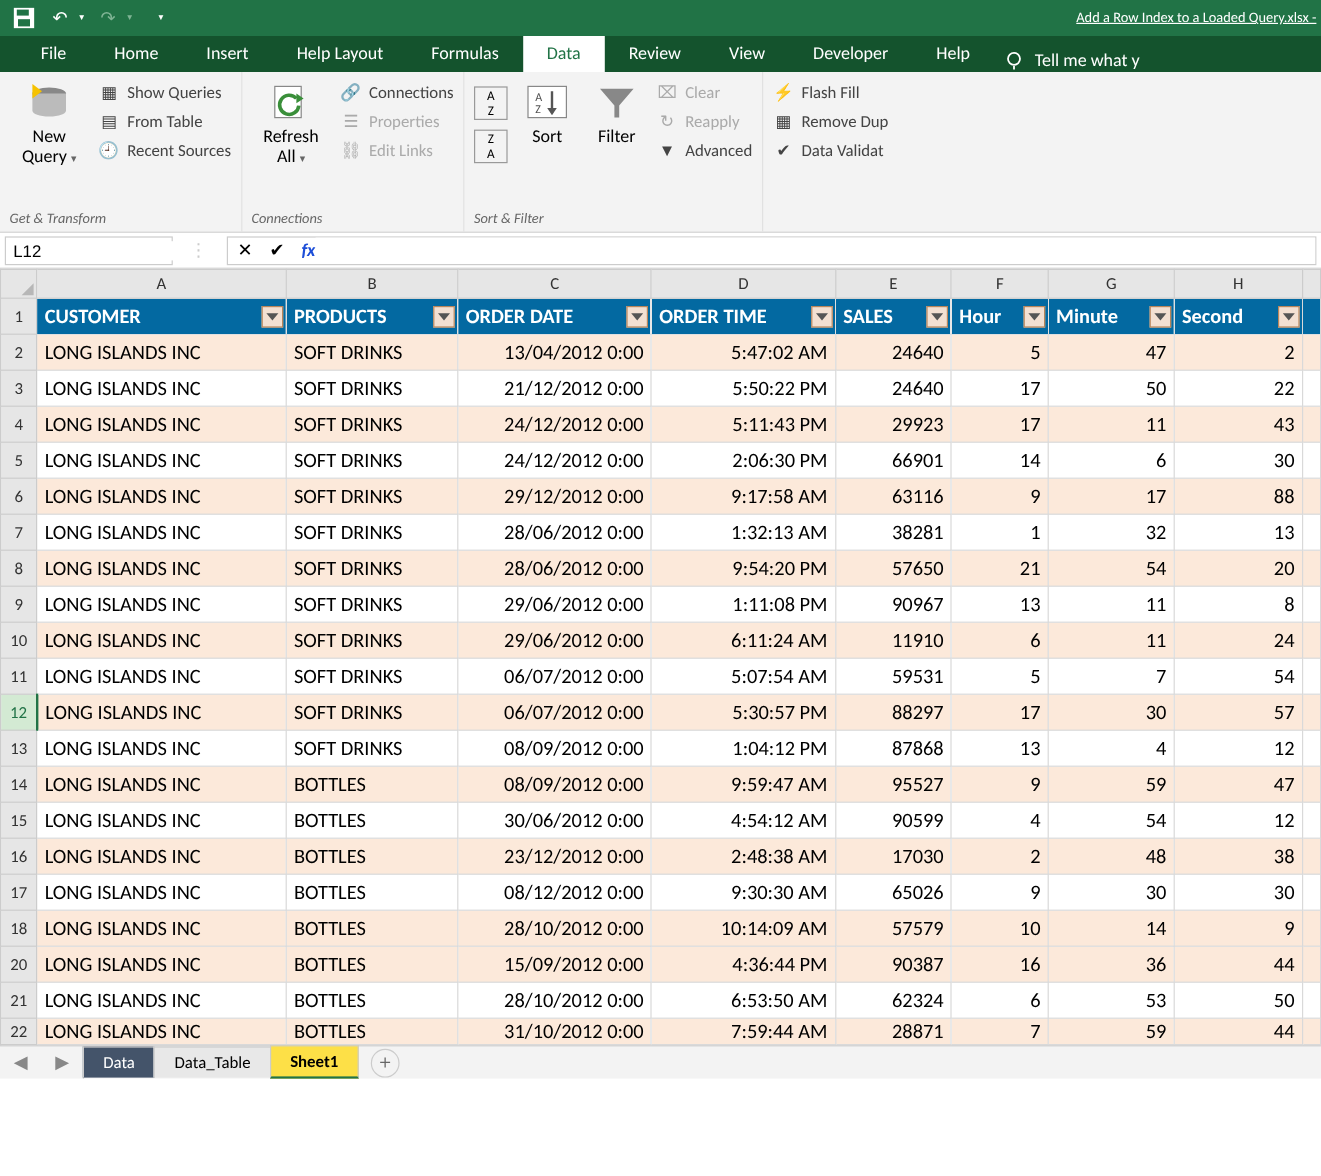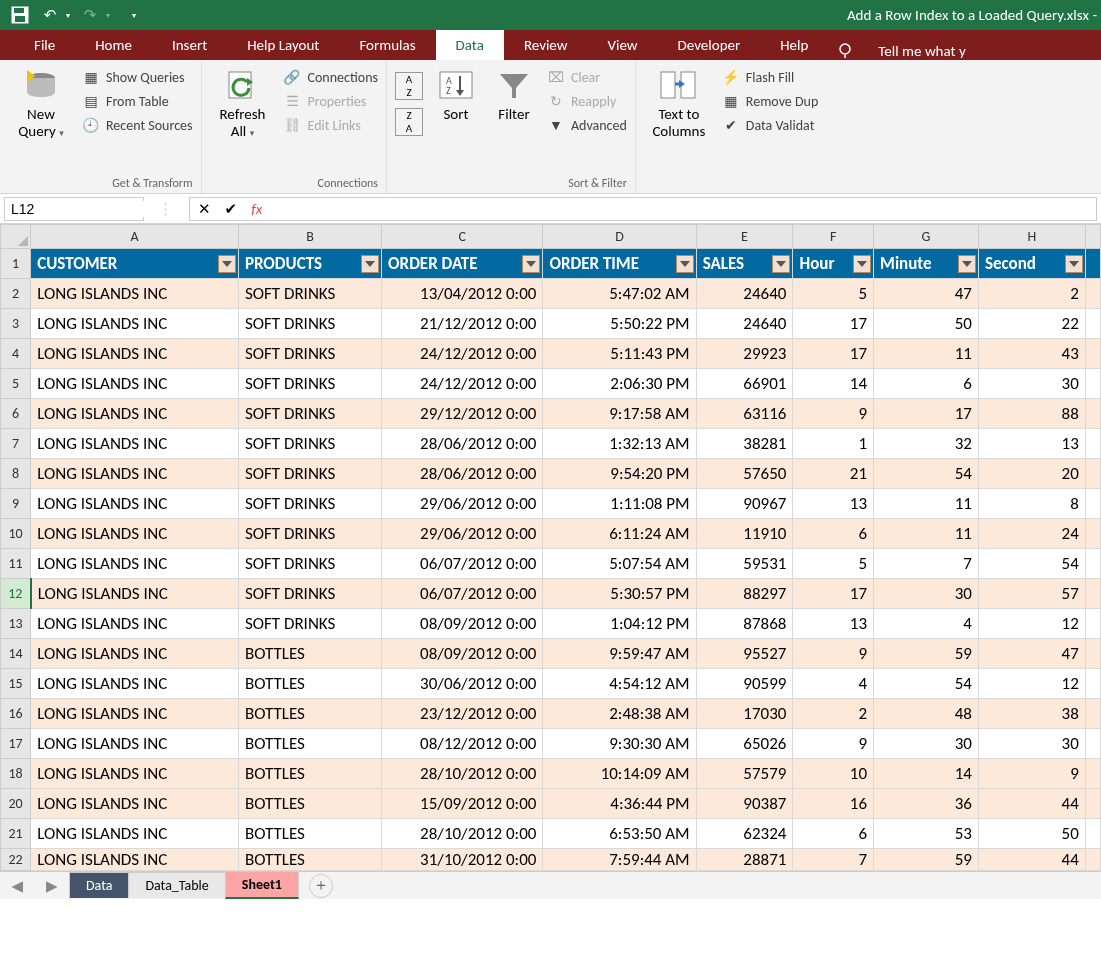--- a/index.html
+++ b/index.html
@@ -3,48 +3,48 @@
 <meta charset="utf-8">
 <style>
   * { box-sizing: border-box; margin: 0; padding: 0; }
   body { font-family: "Segoe UI", Calibri, sans-serif; font-size: 15px; background: #fff; overflow: hidden; width: 1101px; }
   
   
   .titlebar { background: #217346; height: 30px; display: flex; align-items: center; color: #fff; position: relative; }
   .qat { display: flex; align-items: center; gap: 10px; padding-left: 10px; }
   .qat-icon { width: 20px; height: 20px; display: inline-flex; align-items: center; justify-content: center; }
   .qat-caret { font-size: 8px; margin-left: -4px; }
-  .app-title { position: absolute; left: 50%; transform: translateX(-50%); left: auto; right: 10px; transform: none; font-size: 15px; color: #fff; white-space: nowrap; }
+  .app-title { position: absolute; left: 50%; transform: translateX(-50%); left: auto; right: 10px; transform: none; font-size: 12px; color: #fff; white-space: nowrap; text-decoration: underline; }
   .titlebar .app-title { position: absolute; right: 0; padding-right: 4px;}
 
   
-  .tabrow { background: #7f1d1d; height: 30px; display: flex; align-items: flex-end; padding-left: 14px; gap: 0; }
+  .tabrow { background: #14532d; height: 30px; display: flex; align-items: flex-end; padding-left: 14px; gap: 0; }
   .tab { color: #fff; font-size: 15px; padding: 6px 20px 6px 20px; cursor: pointer; }
   .tab.active { background: #fff; color: #217346; }
-  .tellme { color: #fff; display: flex; align-items: center; gap: 24px; margin-left: 8px; }
+  .tellme { color: #fff; display: flex; align-items: center; gap: 8px; margin-left: 8px; }
   .bulb { width: 18px; height: 18px; }
 
   
   .ribbon { background: #f3f3f3; border-bottom: 1px solid #d4d4d4; height: 134px; display: flex; }
   .group { border-right: 1px solid #e1e1e1; display: flex; flex-direction: column; padding: 4px 8px 0 8px; }
   .group-body { flex: 1; display: flex; align-items: flex-start; gap: 8px; }
-  .group-label { text-align: right; font-size: 12px; color: #666; padding: 2px 0 3px 0; }
+  .group-label { text-align: left; font-size: 12px; color: #666; padding: 2px 0 3px 0; font-style: italic; }
   .big-btn { display: flex; flex-direction: column; align-items: center; width: 66px; padding-top: 2px; cursor: pointer; line-height: 1.15; text-align:center;}
   .big-icon { width: 40px; height: 40px; display: flex; align-items:center; justify-content:center;}
   .small-list { display: flex; flex-direction: column; gap: 6px; padding-top:4px;}
   .small-item { display: flex; align-items: center; gap: 6px; font-size: 14px; color: #444; cursor:pointer;}
   .small-item.disabled { color: #aaa; }
   .si-icon { width: 18px; height: 18px; display:inline-flex; align-items:center; justify-content:center;}
   .caret-down { font-size:9px; color:#666; }
 
   
   .fbar { display: flex; align-items: center; height: 30px; border-bottom: 1px solid #d4d4d4; }
   .namebox { width: 140px; border: 1px solid #ccc; margin: 2px 0 2px 4px; height: 24px; display:flex; align-items:center; padding: 0 6px; background:#fff; }
   .namebox input { border:none; outline:none; flex:1; font-size:14px; }
-  .fx { font-style: italic; color:#ef4444; font-size:15px;}
+  .fx { font-style: italic; color:#1d4ed8; font-size:15px;font-weight:bold;}
   .formula-input { flex:1; border:none; outline:none; height:100%; font-size:14px; padding-left:8px;}
   .fx-box { border:1px solid #ccc; flex:1; height:24px; display:flex; align-items:center; margin:2px 4px 2px 10px; padding-left:8px; background:#fff;}
 
   
   .grid-wrap { position: relative; }
   table.sheet { border-collapse: collapse; table-layout: fixed; width: 1101px; }
   .colhdr th { background:#e6e6e6; border:1px solid #ccc; font-weight:normal; font-size:14px; color:#333; height:24px; }
   .rowhdr { background:#e6e6e6; border:1px solid #ccc; text-align:center; font-size:14px; width:30px; color:#333;}
   .rowhdr.sel { background:#d3ead3; border-right:2px solid #217346; color:#217346;}
   td.cell { border:1px solid #d9d9d9; height:30px; padding:0 6px; font-size:17px; font-family: Calibri, sans-serif; white-space:nowrap; overflow:hidden;}
@@ -57,21 +57,21 @@
   .filter-btn::after { content:""; border-left:5px solid transparent; border-right:5px solid transparent; border-top:6px solid #555;}
   
   .partial { width:14px !important; }
   tr.partial-row td.cell { height:18px; }
 
   
   .sheetbar { height:28px; border-top:1px solid #ccc; display:flex; align-items:center; background:#f3f3f3;}
   .nav-arrows { width:70px; display:flex; align-items:center; justify-content:space-around; color:#888; border-right:1px solid #ccc; height:100%;}
   .stab { padding:4px 16px; border:1px solid #ccc; border-bottom:none; margin-left:-1px; background:#fff; font-size:14px; cursor:pointer; position:relative; top: -1px;}
   .stab.colored { background:#44546a; color:#fff; }
-  .stab.active { background:#fca5a5; border-bottom:2px solid #217346; font-weight:bold;}
+  .stab.active { background:#fde047; border-bottom:2px solid #217346; font-weight:bold;}
   .addsheet { width:24px; height:24px; border:1px solid #ccc; border-radius:50%; display:flex; align-items:center; justify-content:center; margin-left:10px; font-size:16px; color:#666; cursor:pointer;}
 
   
   col.c0 { width:30px;} col.cA{width:206px;} col.cB{width:142px;} col.cC{width:160px;}
   col.cD{width:152px;} col.cE{width:96px;} col.cF{width:80px;} col.cG{width:104px;} col.cH{width:106px;} col.cI{width:15px;}
 </style>
 </head>
 <body>
 
 <div class="titlebar">
@@ -215,31 +215,20 @@
             <span class="si-icon">▼</span>
             <span>Advanced</span>
           </div>
       </div>
     </div>
     <div class="group-label">Sort &amp; Filter</div>
   </div>
 
   <div class="group" style="border-right:none;">
     <div class="group-body">
-      <div class="big-btn" style="width:70px;">
-        <div class="big-icon">
-            <svg width="40" height="40" viewBox="0 0 40 40">
-              <rect x="2" y="6" width="14" height="26" fill="#fff" stroke="#888"></rect>
-              <rect x="22" y="6" width="14" height="26" fill="#fff" stroke="#888"></rect>
-              <path d="M16 18 h6" stroke="#3577c2" stroke-width="3"></path>
-              <polygon points="20,14 26,18 20,22" fill="#3577c2"></polygon>
-            </svg>
-          </div>
-        <span>Text to<br>Columns</span>
-      </div>
       <div class="small-list">
         <div class="small-item">
             <span class="si-icon">⚡</span>
             <span>Flash Fill</span>
           </div>
         <div class="small-item">
             <span class="si-icon">▦</span>
             <span>Remove Dup</span>
           </div>
         <div class="small-item">

